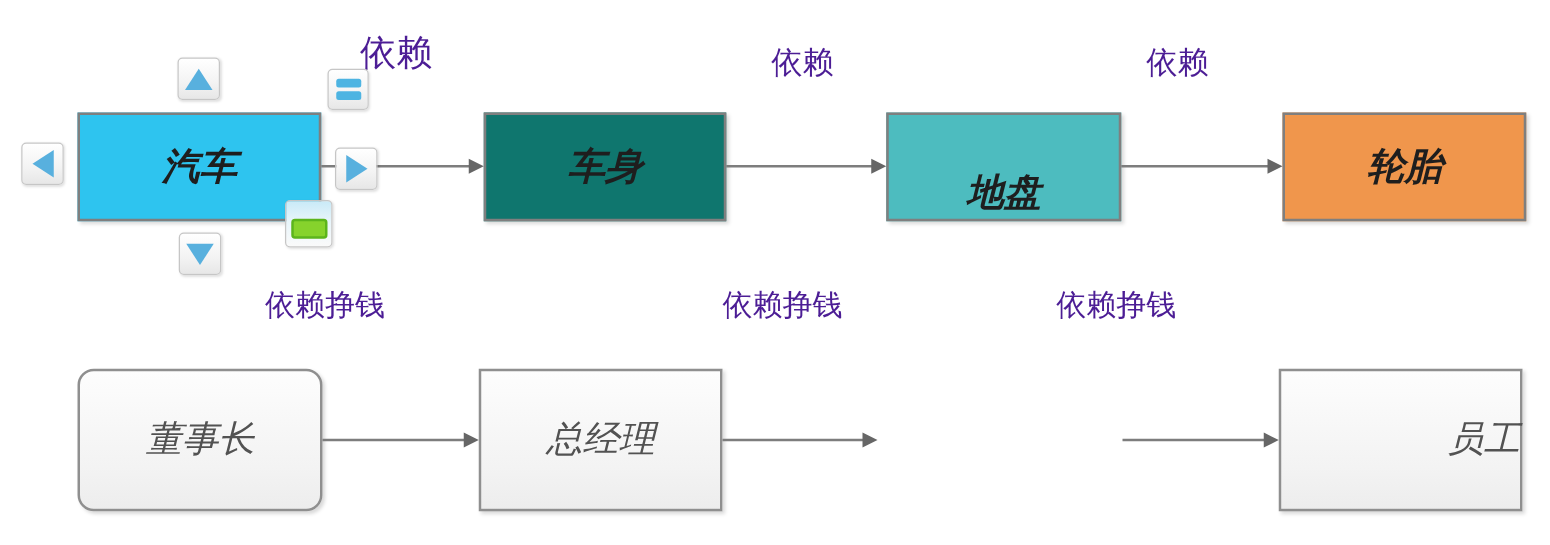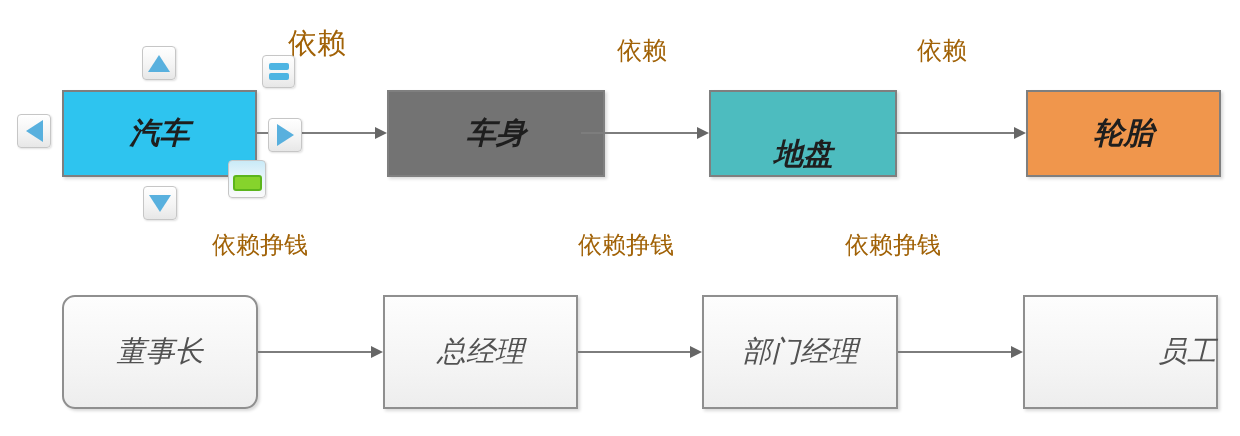--- a/index.html
+++ b/index.html
@@ -12,39 +12,39 @@
     position:absolute;box-sizing:border-box;display:flex;align-items:center;justify-content:center;
     border:2px solid #7f7f7f;box-shadow:2px 2px 3px rgba(0,0,0,0.15);font-style:italic;
   }
   .node-top{top:90px;height:87px;font-weight:bold;font-size:30px;color:#1e1e1e;}
   .node-bottom{
     top:295px;height:114px;font-weight:normal;font-size:29px;color:#525252;
     background:linear-gradient(180deg,#fdfdfd 0%,#f3f3f3 70%,#ededed 100%);
     border:2px solid #8f8f8f;
   }
   #node-car   {left:62px;  width:195px;background:#2ec4ef;}
-  #node-body  {left:387px; width:218px;background:#737373;}
+  #node-body  {left:387px; width:194px;background:#0f766e;}
   #node-chassis{left:709px;width:188px;background:#4dbcbf;align-items:flex-end;}
   #node-tire  {left:1026px;width:195px;background:#f0964c;}
   #node-chairman{left:62px;  width:196px;border-radius:13px;}
   #node-gm      {left:383px; width:195px;}
   #node-deptmgr {left:702px; width:196px;}
   #node-staff   {left:1023px;width:195px;justify-content:flex-end;}
   
   .edge-line{position:absolute;height:2px;background:#7d7d7d;}
   .edge-top{top:132px;}
   .edge-bottom{top:351px;}
   .arrowhead{
     position:absolute;width:0;height:0;
     border-left:12px solid #666666;border-top:6px solid transparent;border-bottom:6px solid transparent;
   }
   .ah-top{top:127px;}
   .ah-bottom{top:346px;}
   
-  .edge-label{position:absolute;color:#a16207;white-space:nowrap;line-height:1.1;}
+  .edge-label{position:absolute;color:#4c1d95;white-space:nowrap;line-height:1.1;}
   #elabel-t1{left:288px;top:28px;font-size:29px;}
   #elabel-t2{left:617px;top:37px;font-size:25px;}
   #elabel-t3{left:917px;top:37px;font-size:25px;}
   #elabel-b1{left:212px;top:232px;font-size:24px;}
   #elabel-b2{left:578px;top:232px;font-size:24px;}
   #elabel-b3{left:845px;top:232px;font-size:24px;}
   
   .handle{
     position:absolute;width:34px;height:34px;box-sizing:border-box;border:1px solid #c6c6c6;
     border-radius:4px;background:linear-gradient(180deg,#ffffff 0%,#f3f3f3 60%,#e7e7e7 100%);
@@ -85,23 +85,20 @@
   <div class="node node-top" id="node-tire">
     <span>轮胎</span>
   </div>
 
   <div class="node node-bottom" id="node-chairman">
     <span>董事长</span>
   </div>
   <div class="node node-bottom" id="node-gm">
     <span>总经理</span>
   </div>
-  <div class="node node-bottom" id="node-deptmgr">
-    <span>部门经理</span>
-  </div>
   <div class="node node-bottom" id="node-staff">
     <span>员工</span>
   </div>
 
   <div class="edge-line edge-top" style="left:257px;width:120px;"></div>
   <div class="arrowhead ah-top" style="left:375px;"></div>
   <div class="edge-line edge-top" style="left:581px;width:117px;"></div>
   <div class="arrowhead ah-top" style="left:697px;"></div>
   <div class="edge-line edge-top" style="left:897px;width:118px;"></div>
   <div class="arrowhead ah-top" style="left:1014px;"></div>

